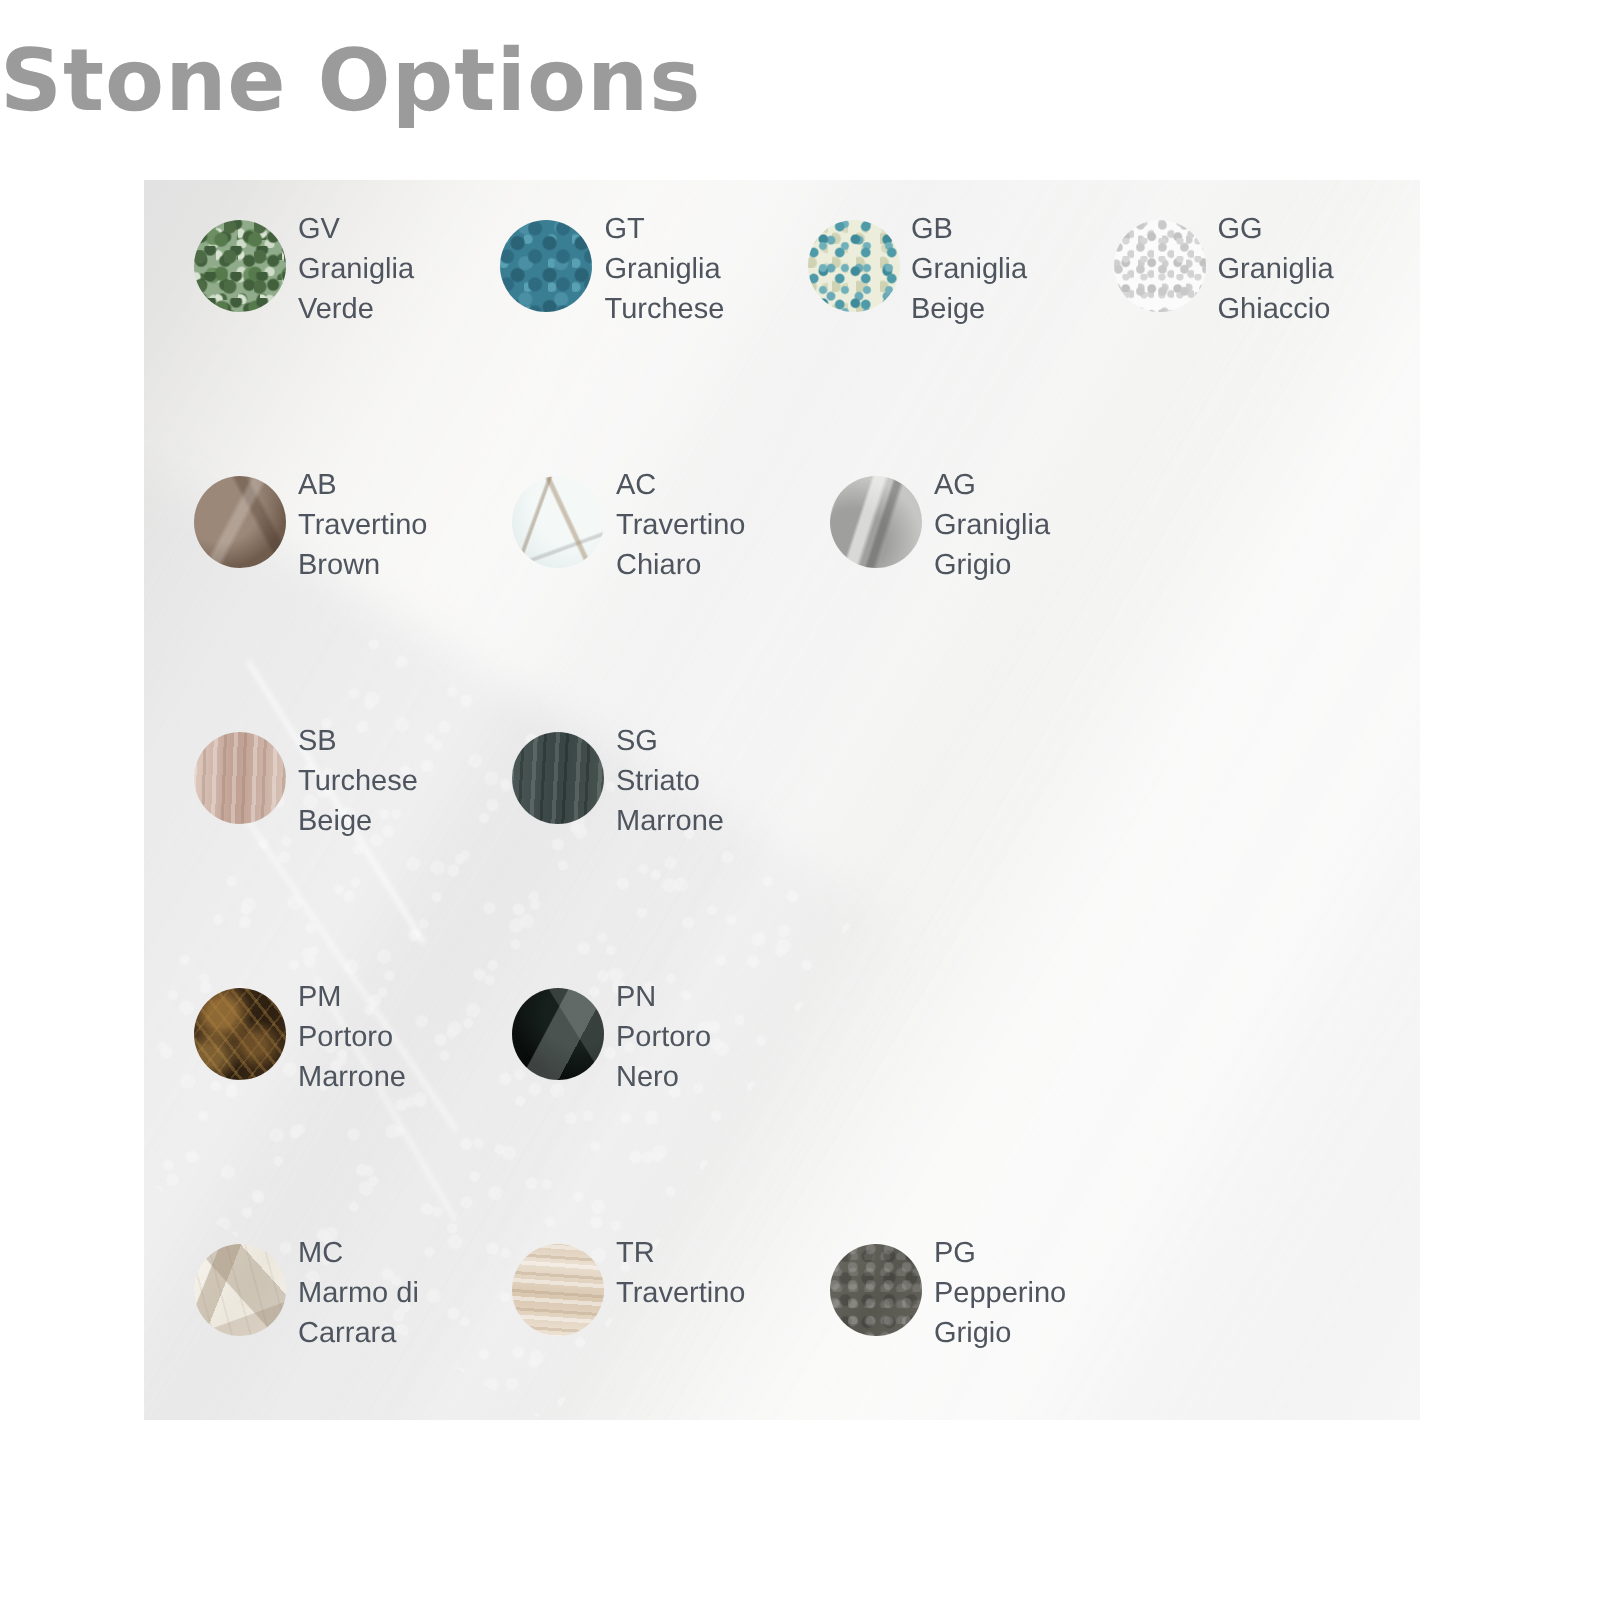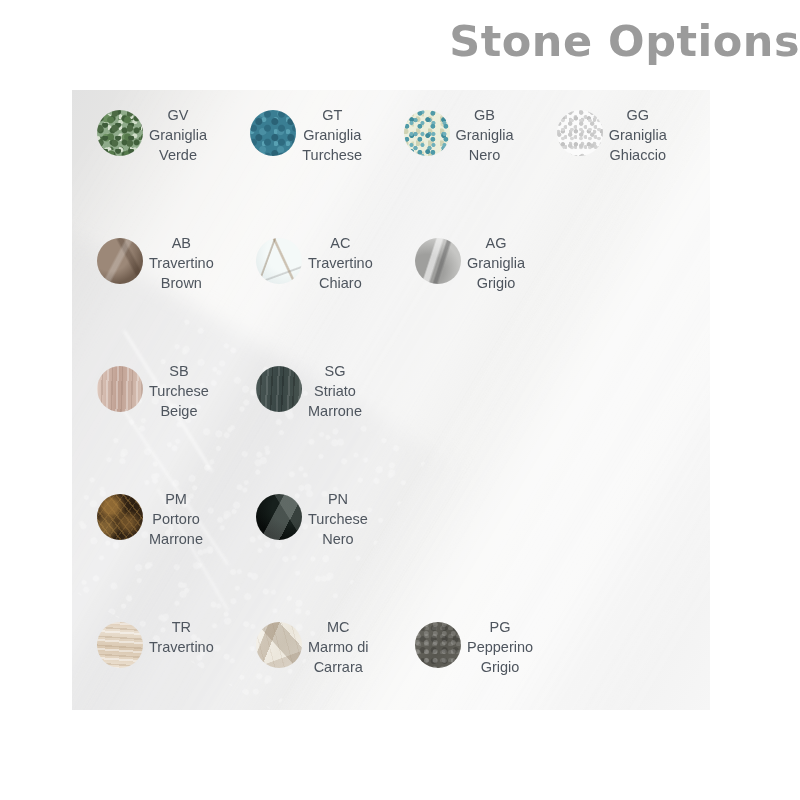--- a/index.html
+++ b/index.html
@@ -16,39 +16,38 @@
     overflow: hidden;
     position: relative;
   }
 
   
   .page-title {
     position: absolute;
     top: 16px;
     left: 0;
     width: 800px;
-    text-align: right;
+    text-align: left;
     font-size: 43px;
     font-weight: bold;
     letter-spacing: 0.5px;
     color: #9b9b9b;
     font-family: "DejaVu Sans", sans-serif;
     user-select: none;
   }
 
   
   .panel {
     position: absolute;
     left: 72px;
     top: 90px;
     width: 638px;
     height: 620px;
     overflow: hidden;
     background: #e3e3e3;
-    text-align: center;
   }
   
   .panel-bg {
     position: absolute;
     inset: 0;
   }
   .bg-base {
     position: absolute; inset: 0;
     background:
       linear-gradient(118deg,
@@ -336,21 +335,21 @@
       <div class="option">
         <div class="swatch sw-GT"></div>
         <div class="label">GT
 Graniglia
 Turchese</div>
       </div>
       <div class="option">
         <div class="swatch sw-GB"></div>
         <div class="label">GB
 Graniglia
-Nero</div>
+Beige</div>
       </div>
       <div class="option">
         <div class="swatch sw-GG"></div>
         <div class="label">GG
 Graniglia
 Ghiaccio</div>
       </div>
     </div>
 
     <div class="row">
@@ -392,38 +391,38 @@
     <div class="row">
       <div class="option">
         <div class="swatch sw-PM"></div>
         <div class="label">PM
 Portoro
 Marrone</div>
       </div>
       <div class="option">
         <div class="swatch sw-PN"></div>
         <div class="label">PN
-Turchese
+Portoro
 Nero</div>
       </div>
     </div>
 
     <div class="row r5">
-      <div class="option">
-        <div class="swatch sw-TR"></div>
-        <div class="label">TR
-Travertino</div>
-      </div>
       <div class="option">
         <div class="swatch sw-MC"></div>
         <div class="label">MC
 Marmo di
 Carrara</div>
       </div>
       <div class="option">
+        <div class="swatch sw-TR"></div>
+        <div class="label">TR
+Travertino</div>
+      </div>
+      <div class="option">
         <div class="swatch sw-PG"></div>
         <div class="label">PG
 Pepperino
 Grigio</div>
       </div>
     </div>
   </div>
 </div>
 
 </body></html>

